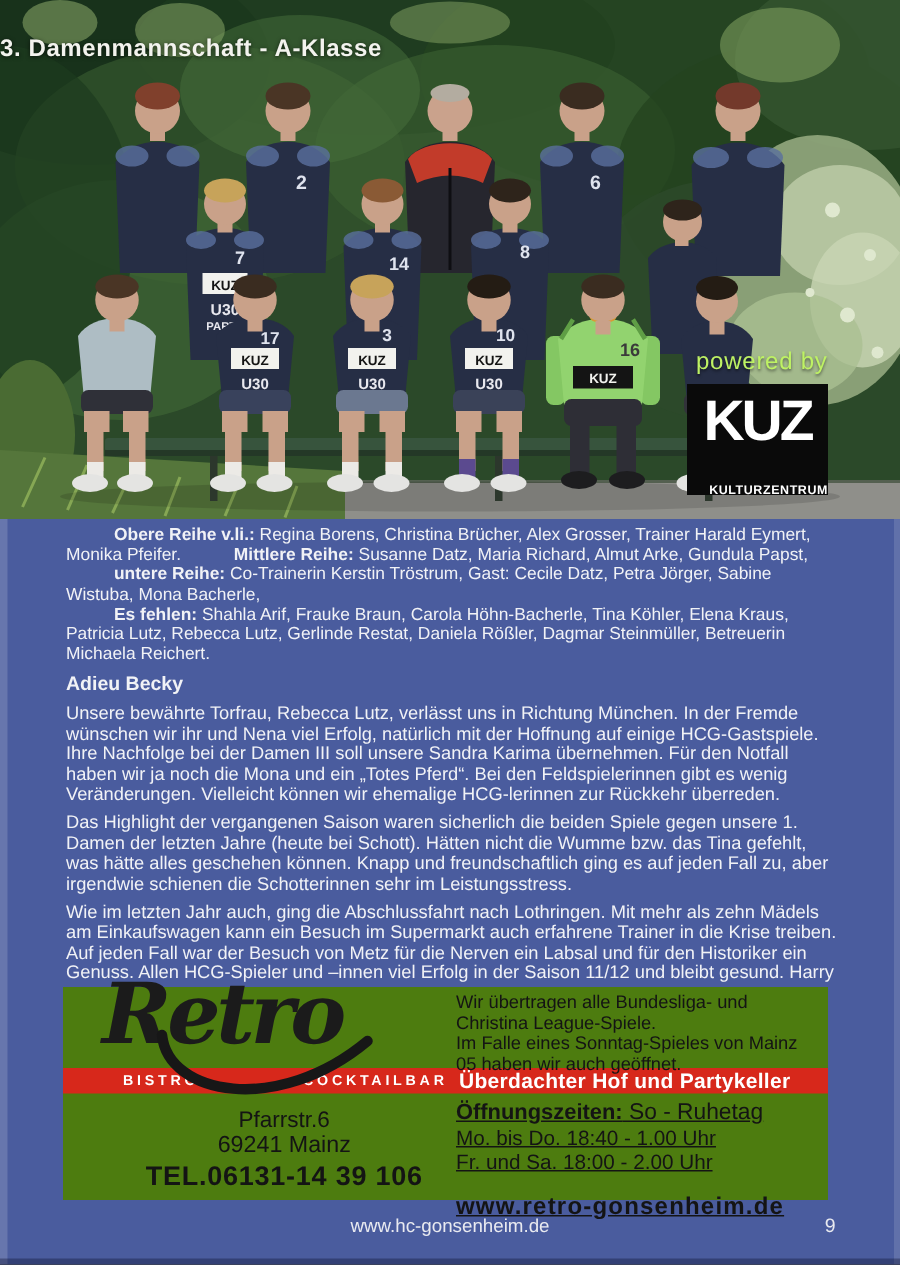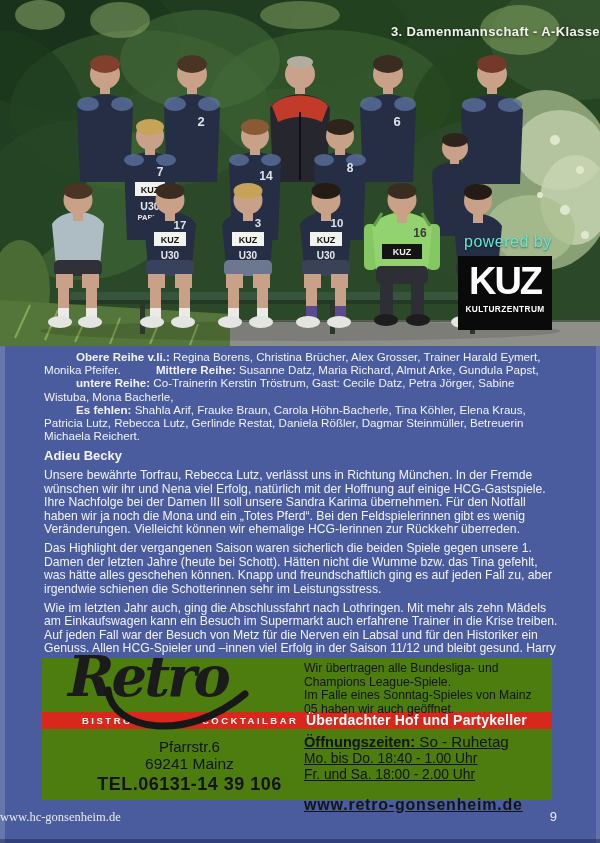--- a/index.html
+++ b/index.html
@@ -5,34 +5,34 @@
   html,body{margin:0;padding:0;background:#333;}
   .page{
     position:relative;width:600px;height:843px;margin:0 auto;
     background:#4a5c9e;overflow:hidden;
     font-family:"Liberation Sans",sans-serif;
   }
   
   .photo{position:absolute;left:0;top:0;width:600px;height:346px;overflow:hidden;}
   .photo svg{display:block;}
   .photo-title{
-    position:absolute;left:0;top:24px;width:100%;text-align:right;
-    color:#f3f3ee;font-size:13px;font-weight:bold;letter-spacing:.4px;
+    position:absolute;left:0;top:24px;width:100%;text-align:left;
+    color:#f3f3ee;font-size:16px;font-weight:bold;letter-spacing:.4px;
     text-shadow:0 1px 3px rgba(0,0,0,.65);
   }
   .powered-by{
-    position:absolute;left:464px;top:233px;color:#5eead4;font-size:16px;
+    position:absolute;left:464px;top:233px;color:#bef264;font-size:16px;
     letter-spacing:.5px;text-shadow:0 1px 2px rgba(0,0,0,.5);
   }
   .kuz-box{
     position:absolute;left:458px;top:256px;width:94px;height:74px;
     background:#0a0a0a;color:#fff;text-align:center;
   }
   .kuz-main{font-size:38px;font-weight:900;letter-spacing:-2px;line-height:44px;margin-top:3px;}
-  .kuz-sub{font-size:8.3px;font-weight:bold;letter-spacing:.4px;margin-top:1px;}
+  .kuz-sub{font-size:8.3px;font-weight:bold;letter-spacing:.4px;margin-top:18px;text-align:right;}
   
   .content{
     position:absolute;left:44px;top:350px;width:514px;color:#f1f2f6;
   }
   .caption{font-size:11.6px;line-height:13.2px;margin:0 0 6px 0;}
   .caption b{font-weight:bold;margin-left:32px;}
   .article-heading{font-size:13px;font-weight:bold;margin:6px 0 6px 0;}
   .content p.body{font-size:12.2px;line-height:13.4px;margin:0 0 6px 0;}
   
   .ad{
@@ -59,22 +59,22 @@
   .ad-address .tel{font-size:18px;font-weight:bold;letter-spacing:.5px;line-height:21px;margin-top:1px;}
   .ad-info{position:absolute;left:262px;top:4px;right:6px;font-size:12.2px;line-height:13.7px;z-index:2;}
   .ad-info p{margin:0;}
   .ad-hours{position:absolute;left:262px;top:75px;right:4px;z-index:2;text-decoration:underline;}
   .hours-l1{font-size:15.2px;line-height:18px;}
   .hours-l1 b{font-size:14.6px;}
   .hours-l{font-size:13.8px;line-height:15.5px;}
   .retro-url{font-size:16px;font-weight:bold;letter-spacing:.8px;line-height:18px;margin-top:14px;}
   
   .footer-url{
-    position:absolute;left:0;top:810px;width:100%;text-align:left;
-    color:#e9eaf0;font-size:12.5px;font-family:Liberation Serif, serif;
+    position:absolute;left:0;top:810px;width:100%;text-align:center;
+    color:#e9eaf0;font-size:12.5px;
   }
   .page-num{position:absolute;right:43px;top:809px;color:#e9eaf0;font-size:13px;}
   
   .frame-left{position:absolute;left:0;top:346px;bottom:0;width:5px;background:rgba(255,255,255,.16);}
   .frame-right{position:absolute;right:0;top:346px;bottom:0;width:4px;background:rgba(255,255,255,.13);}
   .frame-bottom{position:absolute;left:0;right:0;bottom:0;height:4px;background:rgba(8,12,40,.35);}
 </style>
 </head>
 <body>
 
@@ -348,21 +348,21 @@
     </svg>
     <span class="band-label bistro">BISTRO</span>
     <span class="band-label cocktailbar">COCKTAILBAR</span>
     <span class="band-label band-right">Überdachter Hof und Partykeller</span>
     <div class="ad-address">
       <div class="l1">Pfarrstr.6</div>
       <div class="l2">69241 Mainz</div>
       <div class="tel">TEL.06131-14 39 106</div>
     </div>
     <div class="ad-info">
-      <p>Wir übertragen alle Bundesliga- und Champions League-Spiele.</p>
+      <p>Wir übertragen alle Bundesliga- und Christina League-Spiele.</p>
       <p>Im Falle eines Sonntag-Spieles von Mainz 05 haben wir auch geöffnet.</p>
     </div>
     <div class="ad-hours">
       <div class="hours-l1"><b>Öffnungszeiten:</b><span> So - Ruhetag</span></div>
       <div class="hours-l">Mo. bis Do. 18:40 - 1.00 Uhr</div>
       <div class="hours-l">Fr. und Sa. 18:00 - 2.00 Uhr</div>
       <div class="retro-url">www.retro-gonsenheim.de</div>
     </div>
   </div>
 

